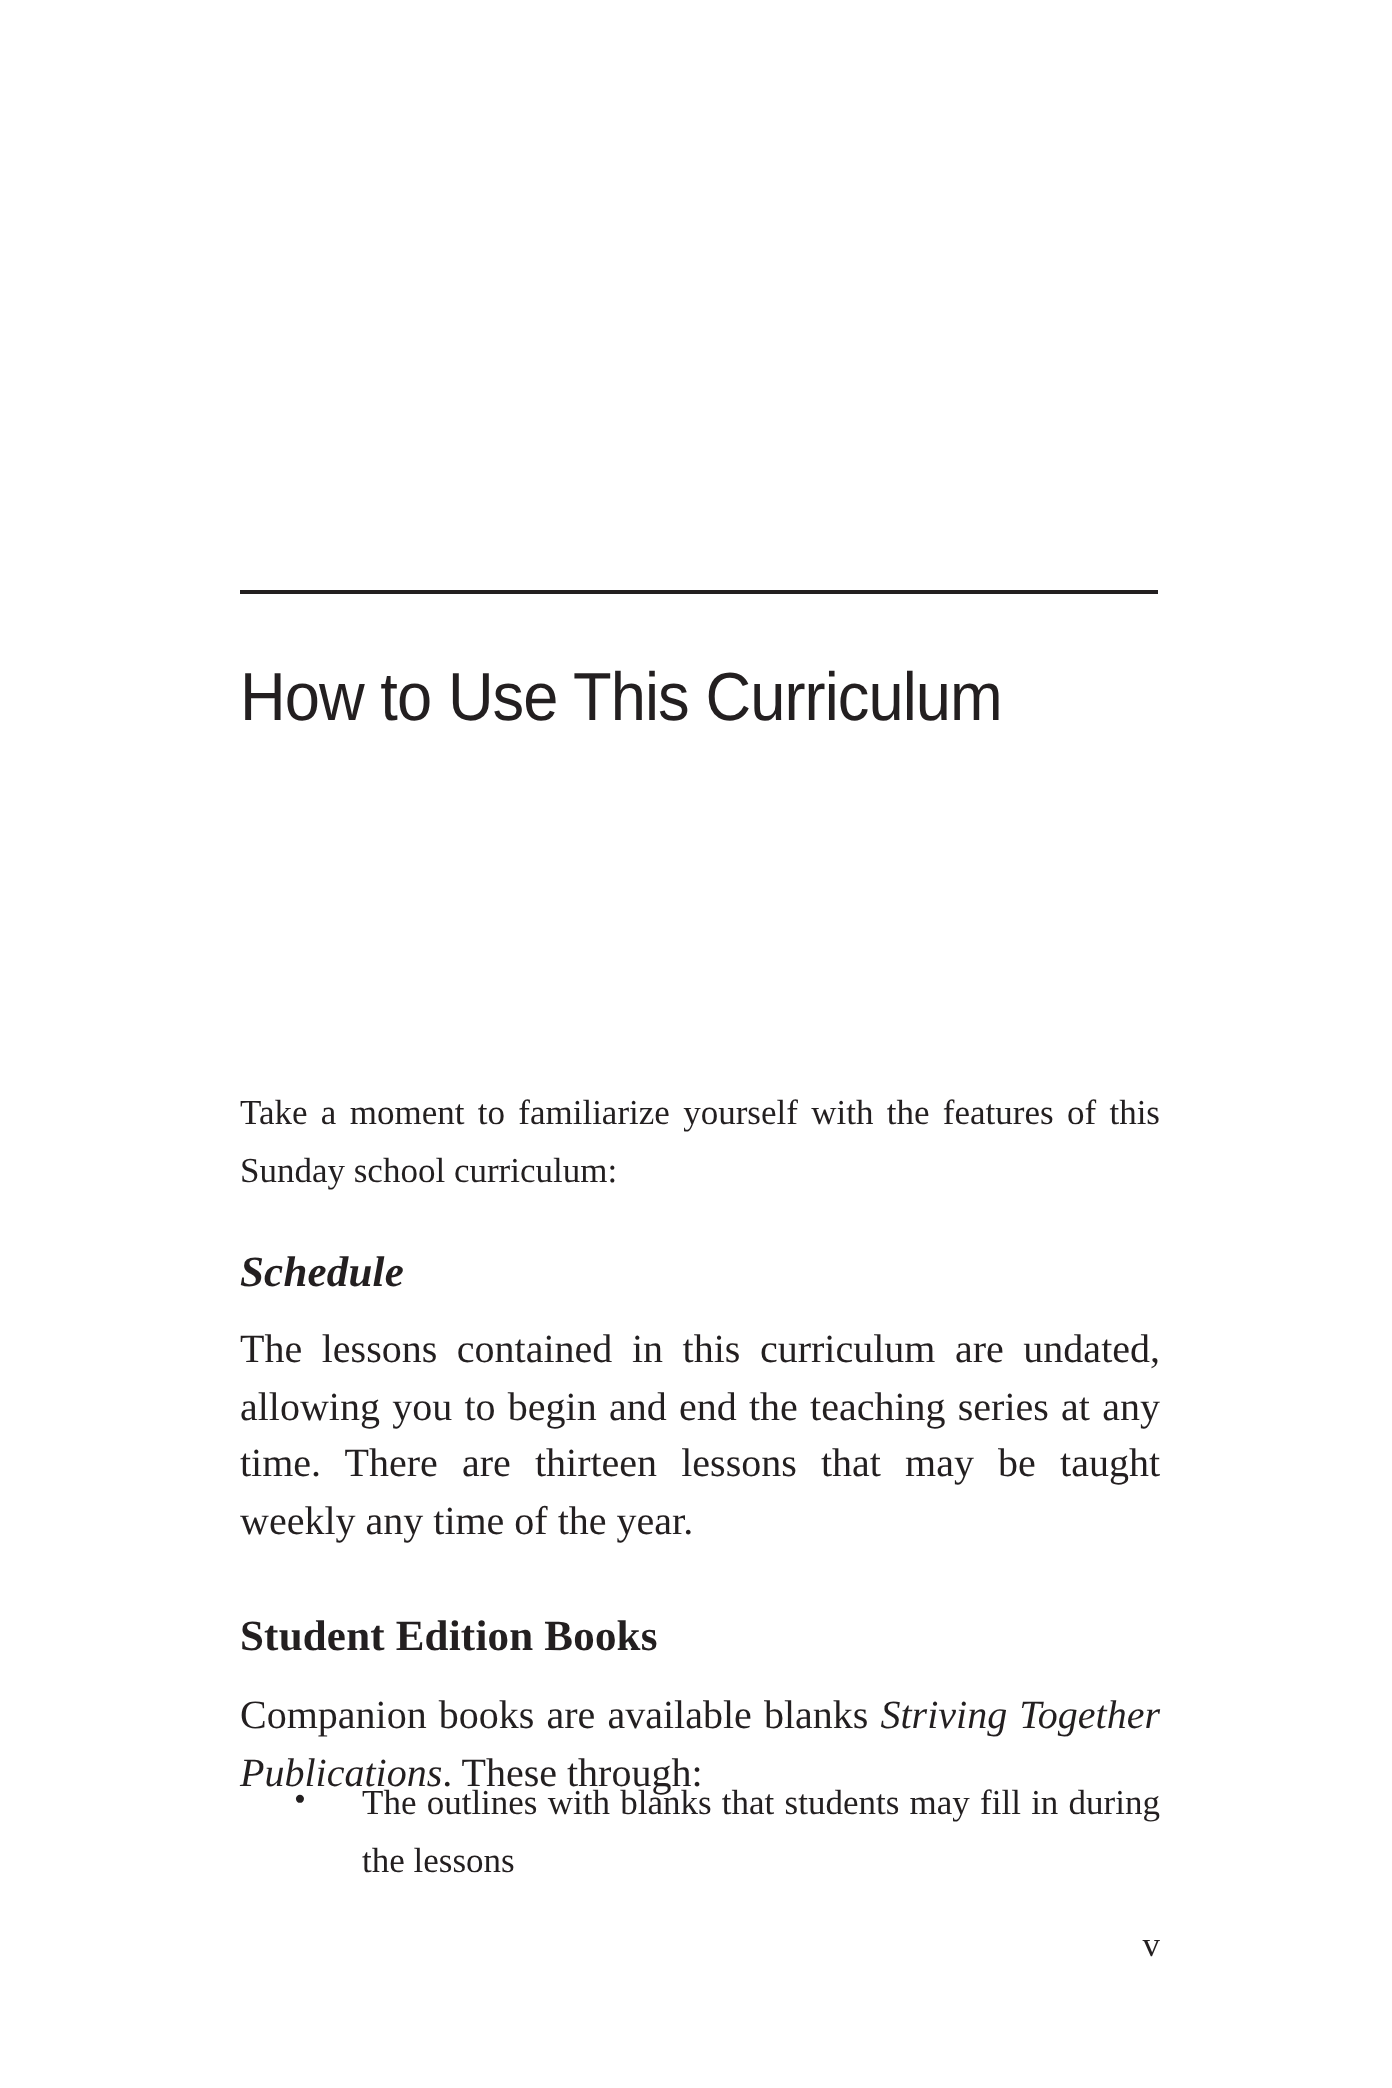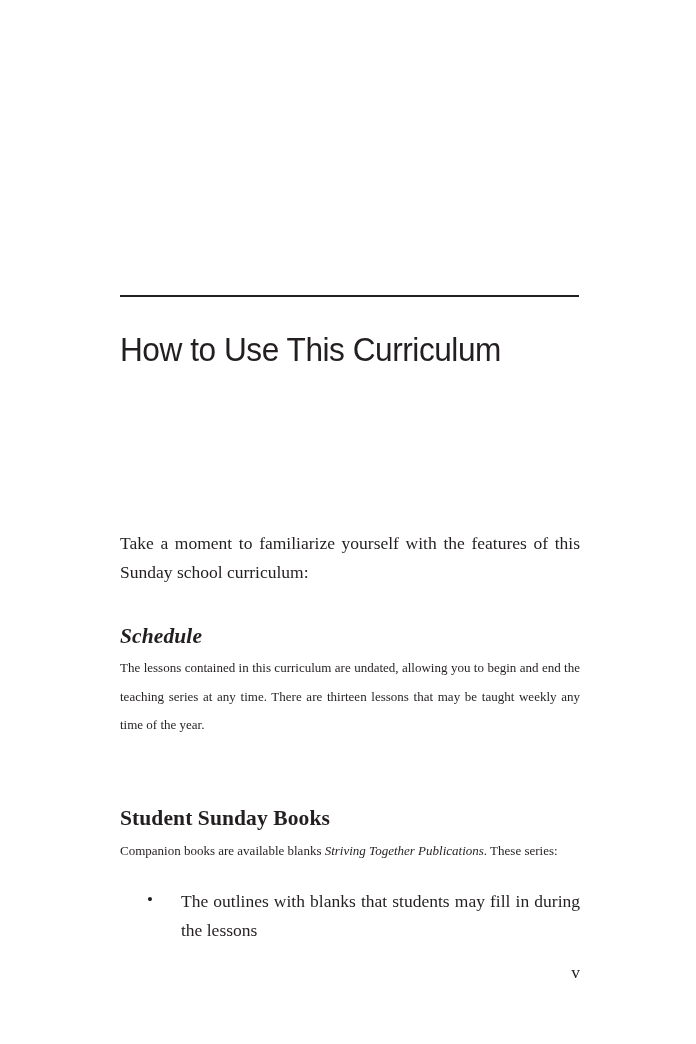--- a/index.html
+++ b/index.html
@@ -34,41 +34,41 @@
     font-weight: 400;
     letter-spacing: -0.5px;
     transform: scaleX(0.93);
     transform-origin: left top;
     white-space: nowrap;
     color: #231f20;
   }
   .intro {
     position: absolute;
     left: 92px;
-    top: 511px;
+    top: 524px;
     width: 460px;
     font-size: 17.5px;
     line-height: 29px;
     text-align: justify;
   }
   .section-heading {
     position: absolute;
     left: 92px;
     font-family: "Liberation Serif", serif;
     font-size: 21.5px;
     font-weight: 700;
     letter-spacing: 0.1px;
   }
   .heading-schedule { top: 606px; font-style: italic; }
   .heading-student  { top: 788px; }
   .section-body {
     position: absolute;
     left: 92px;
     width: 460px;
-    font-size: 13px;
+    font-size: 20px;
     line-height: 28.5px;
     text-align: justify;
   }
   .body-schedule { top: 641px; }
   .body-student  { top: 824px; }
   .italic { font-style: italic; }
   .bullet-list {
     position: absolute;
     left: 92px;
     top: 887px;
@@ -103,23 +103,23 @@
   <div class="rule"></div>
 
   <h1 class="chapter-title">How to Use This Curriculum</h1>
 
   <p class="intro">Take a moment to familiarize yourself with the features of this Sunday school curriculum:</p>
 
   <h2 class="section-heading heading-schedule">Schedule</h2>
 
   <p class="section-body body-schedule">The lessons contained in this curriculum are undated, allowing you to begin and end the teaching series at any time. There are thirteen lessons that may be taught weekly any time of the year.</p>
 
-  <h2 class="section-heading heading-student">Student Sunday Books</h2>
+  <h2 class="section-heading heading-student">Student Edition Books</h2>
 
-  <p class="section-body body-student"><span>Companion books are available blanks </span><span class="italic">Striving Together Publications</span><span>. These series:</span></p>
+  <p class="section-body body-student"><span>Companion books are available blanks </span><span class="italic">Striving Together Publications</span><span>. These through:</span></p>
 
   <div class="bullet-list">
     <div class="bullet-item">
       <span class="bullet-marker">•</span>
       <span>The outlines with blanks that students may fill in during the lessons</span>
     </div>
   </div>
 
   <div class="page-number">v</div>
 

